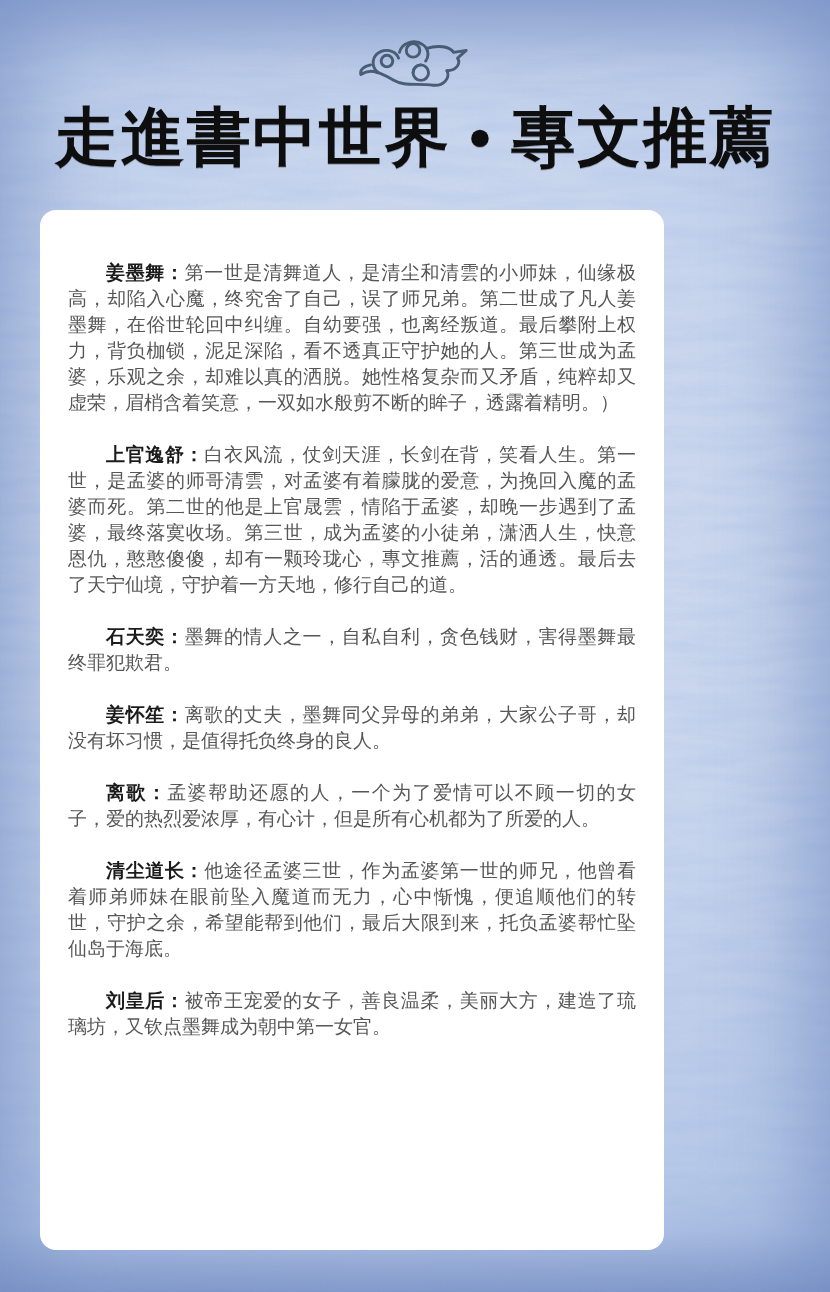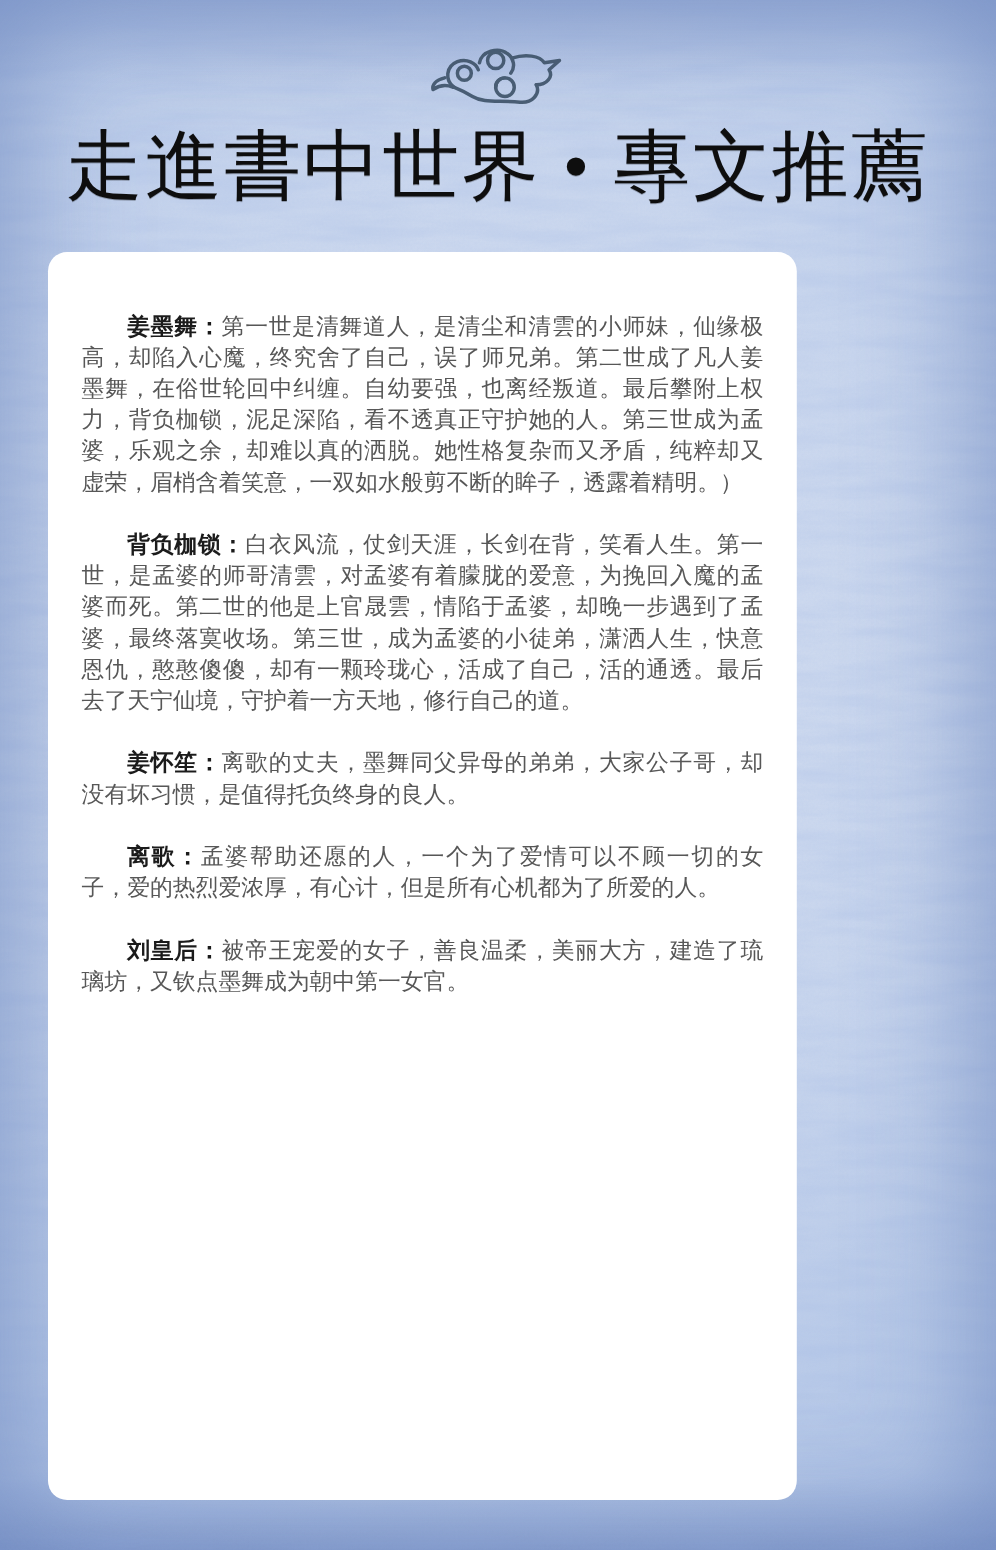--- a/index.html
+++ b/index.html
@@ -13,21 +13,21 @@
     background-color:#bccbe9;
   }
   .texture{position:absolute;inset:0;z-index:1;opacity:.55;pointer-events:none;}
   .vignette{position:absolute;inset:0;z-index:2;pointer-events:none;
     box-shadow:inset 0 0 95px 18px rgba(88,116,178,.50);}
   .header{position:absolute;top:0;left:0;width:100%;z-index:3;text-align:center;}
   .cloud{margin-top:32px;height:60px;}
   .title{
     margin:2px 0 0 0;
     font-family:"Liberation Serif",serif;
-    font-weight:normal;
+    font-weight:bold;
     font-size:64px;
     line-height:80px;
     letter-spacing:2px;
     color:#0e0e0e;
     text-shadow:0 1px 0 rgba(0,0,0,.25);
     white-space:nowrap;
   }
   .card{
     position:absolute;z-index:3;
     left:40px;top:210px;width:624px;height:1040px;
@@ -83,19 +83,21 @@
         <path d="M93 40 C97 48 89 56 79 55 C61 53 48 56 38 50 C30 45 27 44 22 42"></path>
         <circle cx="66" cy="42" r="8"></circle>
         <path d="M66 34 a8 8 0 0 0 -8 8"></path>
       </g>
     </svg>
     <div class="title">走進書中世界 • 專文推薦</div>
   </div>
 
   <div class="card">
     <p class="entry"><b>姜墨舞：</b><span>第一世是清舞道人，是清尘和清雲的小师妹，仙缘极高，却陷入心魔，终究舍了自己，误了师兄弟。第二世成了凡人姜墨舞，在俗世轮回中纠缠。自幼要强，也离经叛道。最后攀附上权力，背负枷锁，泥足深陷，看不透真正守护她的人。第三世成为孟婆，乐观之余，却难以真的洒脱。她性格复杂而又矛盾，纯粹却又虚荣，眉梢含着笑意，一双如水般剪不断的眸子，透露着精明。）</span></p>
-    <p class="entry"><b>背负枷锁：</b><span>白衣风流，仗剑天涯，长剑在背，笑看人生。第一世，是孟婆的师哥清雲，对孟婆有着朦胧的爱意，为挽回入魔的孟婆而死。第二世的他是上官晟雲，情陷于孟婆，却晚一步遇到了孟婆，最终落寞收场。第三世，成为孟婆的小徒弟，潇洒人生，快意恩仇，憨憨傻傻，却有一颗玲珑心，活成了自己，活的通透。最后去了天宁仙境，守护着一方天地，修行自己的道。</span></p>
+    <p class="entry"><b>上官逸舒：</b><span>白衣风流，仗剑天涯，长剑在背，笑看人生。第一世，是孟婆的师哥清雲，对孟婆有着朦胧的爱意，为挽回入魔的孟婆而死。第二世的他是上官晟雲，情陷于孟婆，却晚一步遇到了孟婆，最终落寞收场。第三世，成为孟婆的小徒弟，潇洒人生，快意恩仇，憨憨傻傻，却有一颗玲珑心，專文推薦，活的通透。最后去了天宁仙境，守护着一方天地，修行自己的道。</span></p>
+    <p class="entry"><b>石天奕：</b><span>墨舞的情人之一，自私自利，贪色钱财，害得墨舞最终罪犯欺君。</span></p>
     <p class="entry"><b>姜怀笙：</b><span>离歌的丈夫，墨舞同父异母的弟弟，大家公子哥，却没有坏习惯，是值得托负终身的良人。</span></p>
     <p class="entry"><b>离歌：</b><span>孟婆帮助还愿的人，一个为了爱情可以不顾一切的女子，爱的热烈爱浓厚，有心计，但是所有心机都为了所爱的人。</span></p>
+    <p class="entry"><b>清尘道长：</b><span>他途径孟婆三世，作为孟婆第一世的师兄，他曾看着师弟师妹在眼前坠入魔道而无力，心中惭愧，便追顺他们的转世，守护之余，希望能帮到他们，最后大限到来，托负孟婆帮忙坠仙岛于海底。</span></p>
     <p class="entry"><b>刘皇后：</b><span>被帝王宠爱的女子，善良温柔，美丽大方，建造了琉璃坊，又钦点墨舞成为朝中第一女官。</span></p>
   </div>
 
 </div>
 
 </body></html>

